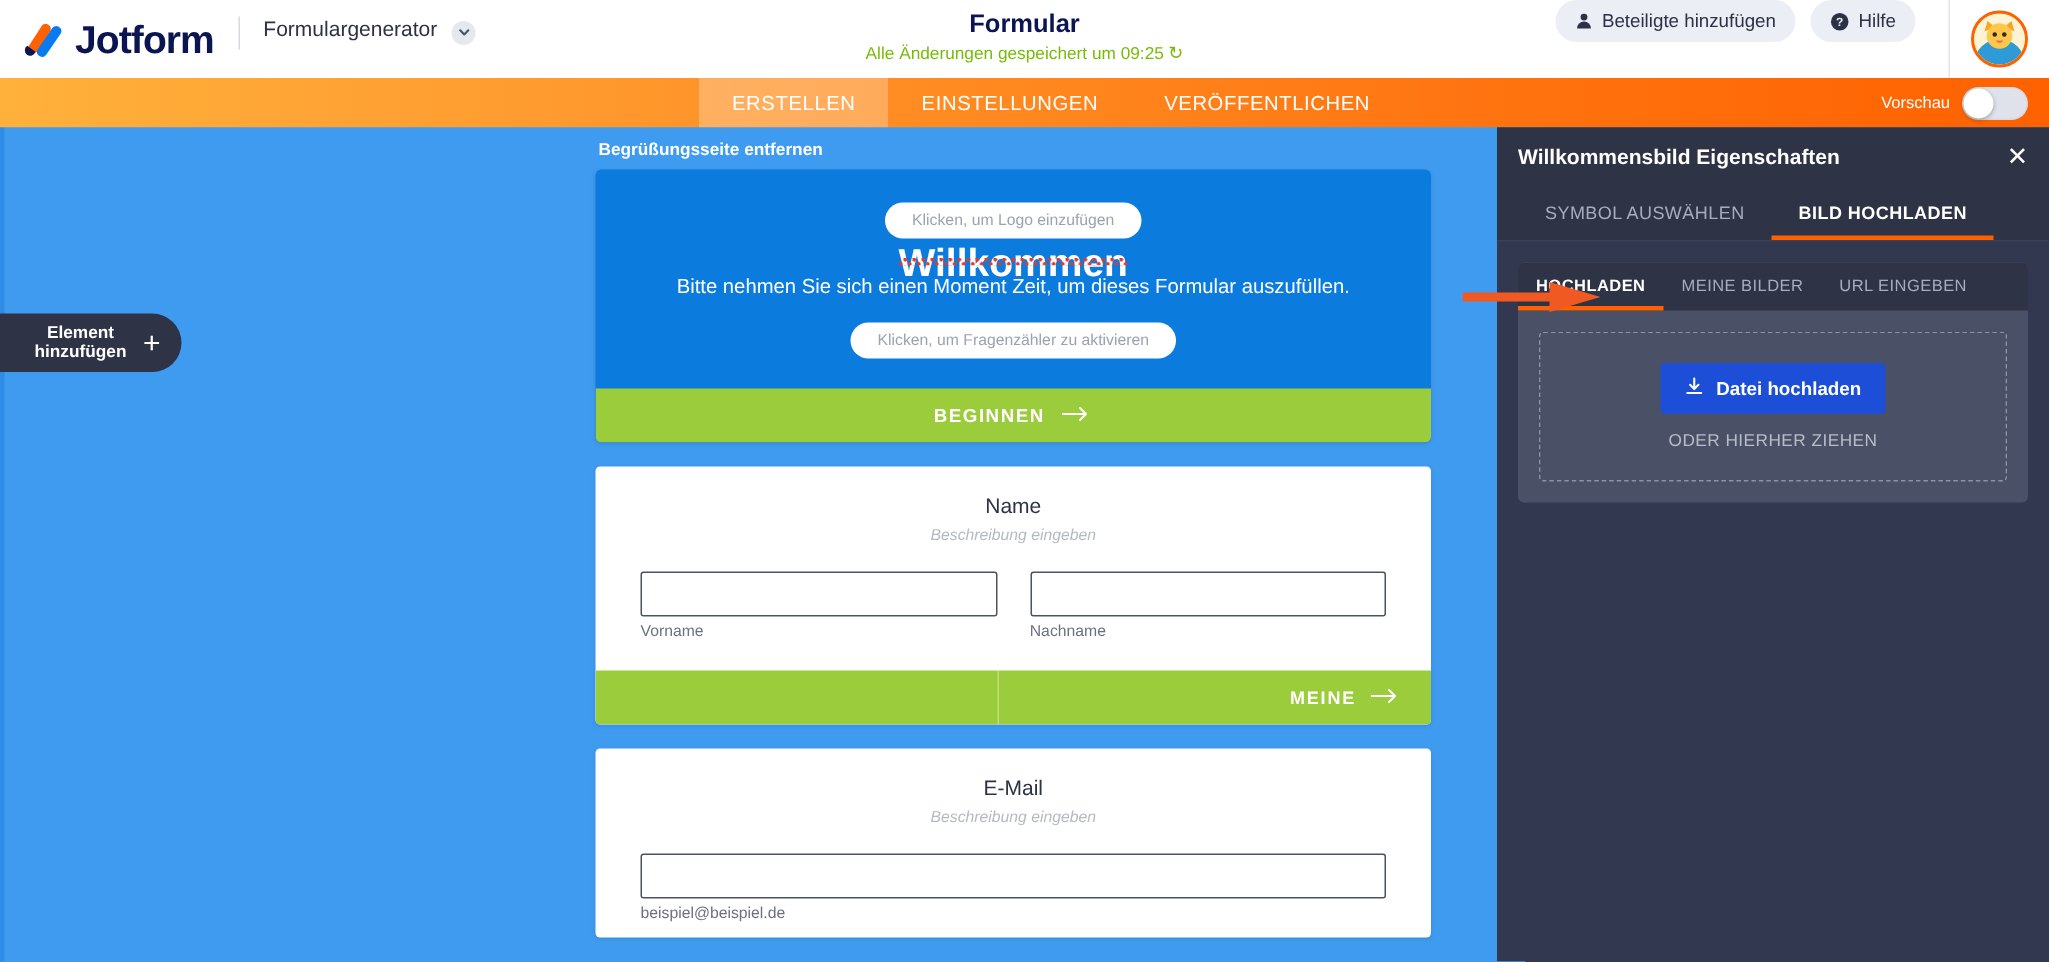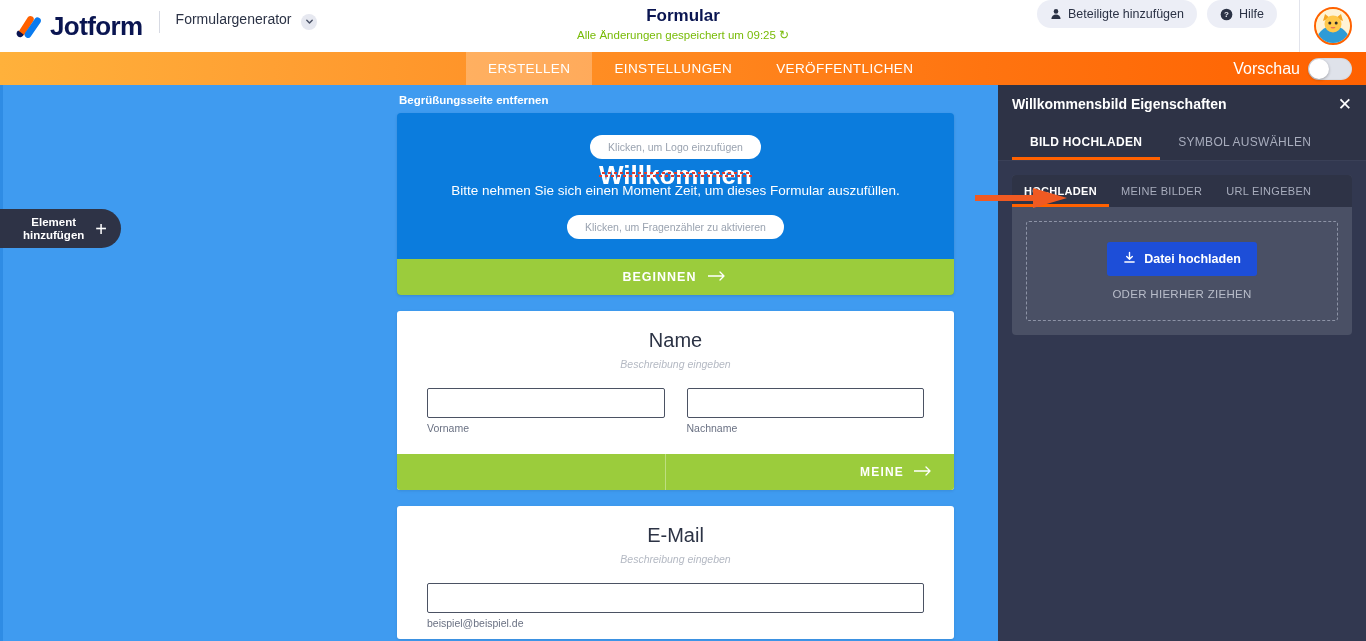--- a/index.html
+++ b/index.html
@@ -84,21 +84,21 @@
   .navtab {
     display: flex; align-items: center; justify-content: center;
     padding: 0 22px; font-size: 13.5px; color: #ffffff;
     letter-spacing: 0.4px; cursor: pointer; height: 33px;
   }
   .navtab.active { background: rgba(255,255,255,0.26); }
   .preview-wrap {
     margin-left: auto; display: flex; align-items: center;
     gap: 8px; padding-right: 14px;
   }
-  .preview-label { font-size: 16px; color: #ffffff; }
+  .preview-label { font-size: 11px; color: #ffffff; }
   .toggle {
     width: 44px; height: 22px; border-radius: 11px;
     background: #dfe2ea; position: relative; cursor: pointer;
     box-shadow: inset 0 0 0 1px rgba(0,0,0,0.04);
   }
   .toggle .knob {
     position: absolute; top: 1px; left: 1px;
     width: 20px; height: 20px; border-radius: 50%;
     background: #ffffff; box-shadow: 0 1px 3px rgba(0,0,0,0.3);
   }
@@ -165,21 +165,21 @@
     color: #ffffff; font-size: 12.5px; font-weight: bold;
     letter-spacing: 1px; cursor: pointer; gap: 12px;
   }
 
   
   .field-card {
     background: #ffffff; border-radius: 3px; margin-top: 16px;
     overflow: hidden; box-shadow: 0 1px 3px rgba(0,0,0,0.10);
   }
   .field-body { padding: 18px 30px 10px; text-align: center; }
-  .field-title { font-size: 20px; color: #2c3345; }
+  .field-title { font-size: 14px; color: #2c3345; }
   .field-desc { font-size: 10.5px; color: #b4b9c3; font-style: italic; margin-top: 6px; }
   .inputs-row { display: flex; gap: 22px; margin-top: 18px; }
   .input-col { flex: 1; }
   .text-input {
     width: 100%; height: 30px; border: 1px solid #4b5263;
     border-radius: 2px; background: #ffffff;
     font-family: "Liberation Sans", sans-serif; font-size: 13px;
     padding: 0 8px; color: #2c3345;
   }
   .sublabel {
@@ -426,22 +426,22 @@
       </div>
     </div>
   </div>
 
   <div class="right-panel">
     <div class="rp-header">
       <div class="rp-title">Willkommensbild Eigenschaften</div>
       <div class="rp-close">✕</div>
     </div>
     <div class="rp-tabs">
+      <div class="rp-tab">SYMBOL AUSWÄHLEN</div>
       <div class="rp-tab active">BILD HOCHLADEN</div>
-      <div class="rp-tab">SYMBOL AUSWÄHLEN</div>
     </div>
 
     <div class="upload-block">
       <div class="sub-tabs">
         <div class="sub-tab active">HOCHLADEN</div>
         <div class="sub-tab">MEINE BILDER</div>
         <div class="sub-tab">URL EINGEBEN</div>
       </div>
       <div class="dropzone">
         <button class="btn-upload">

